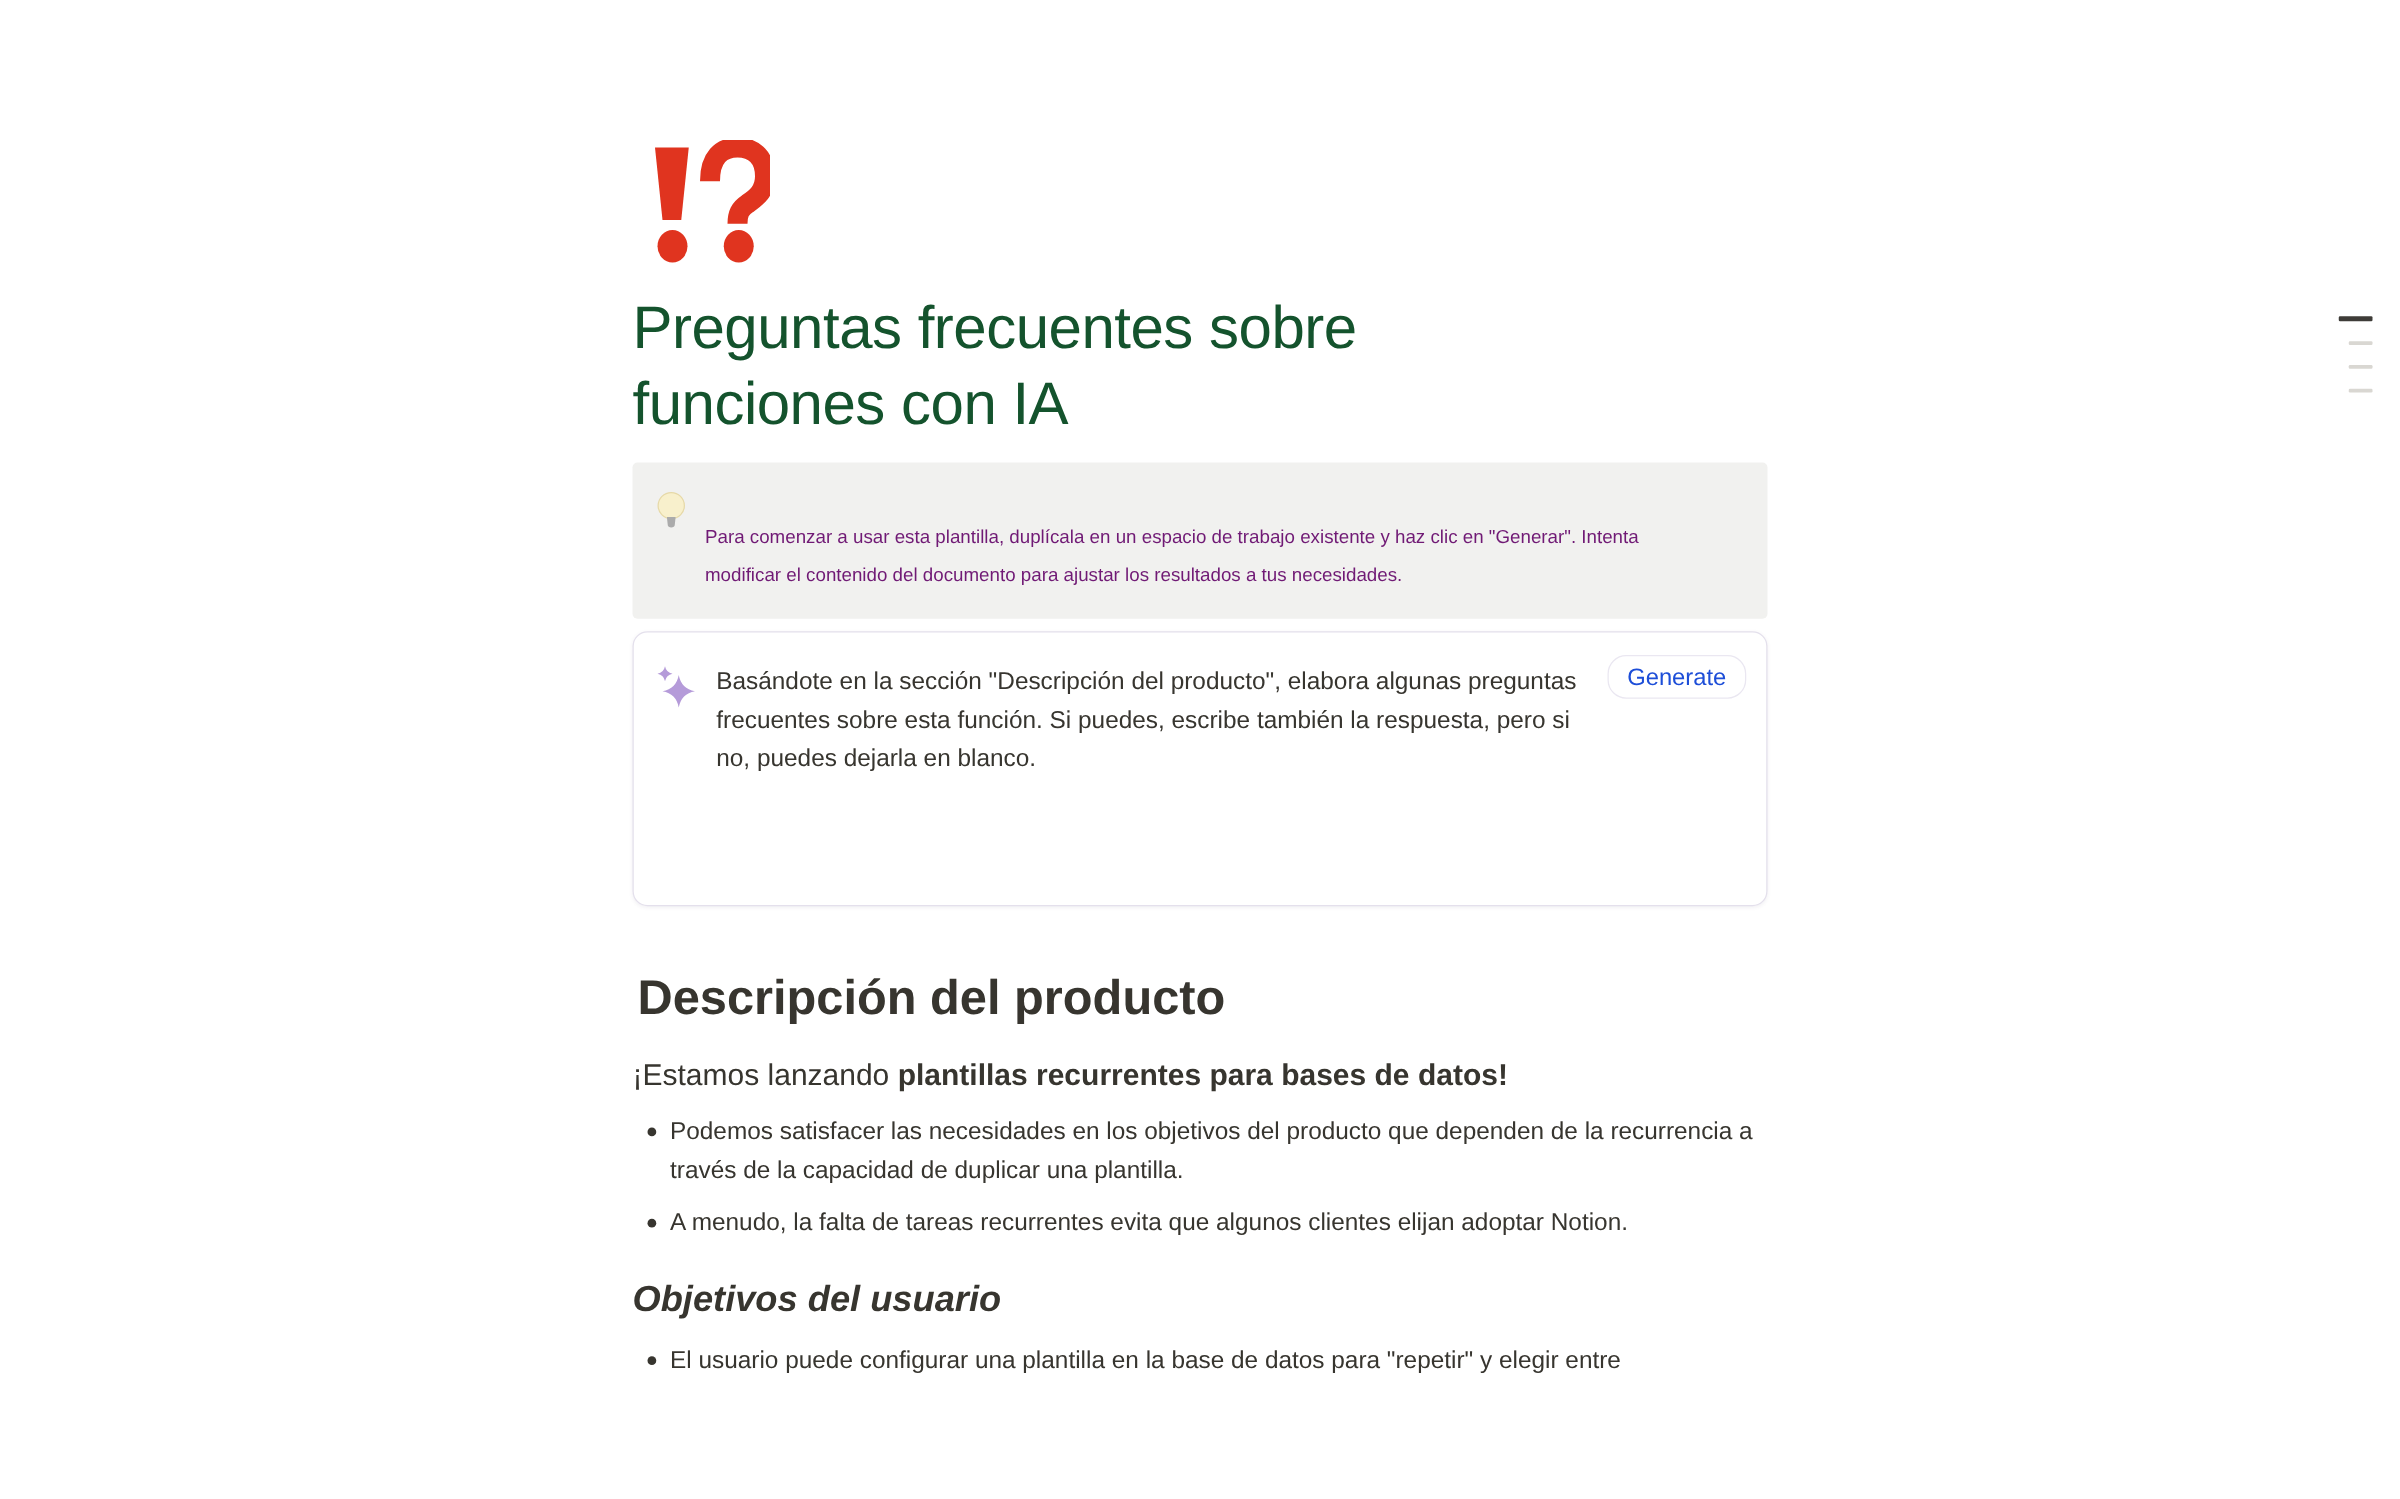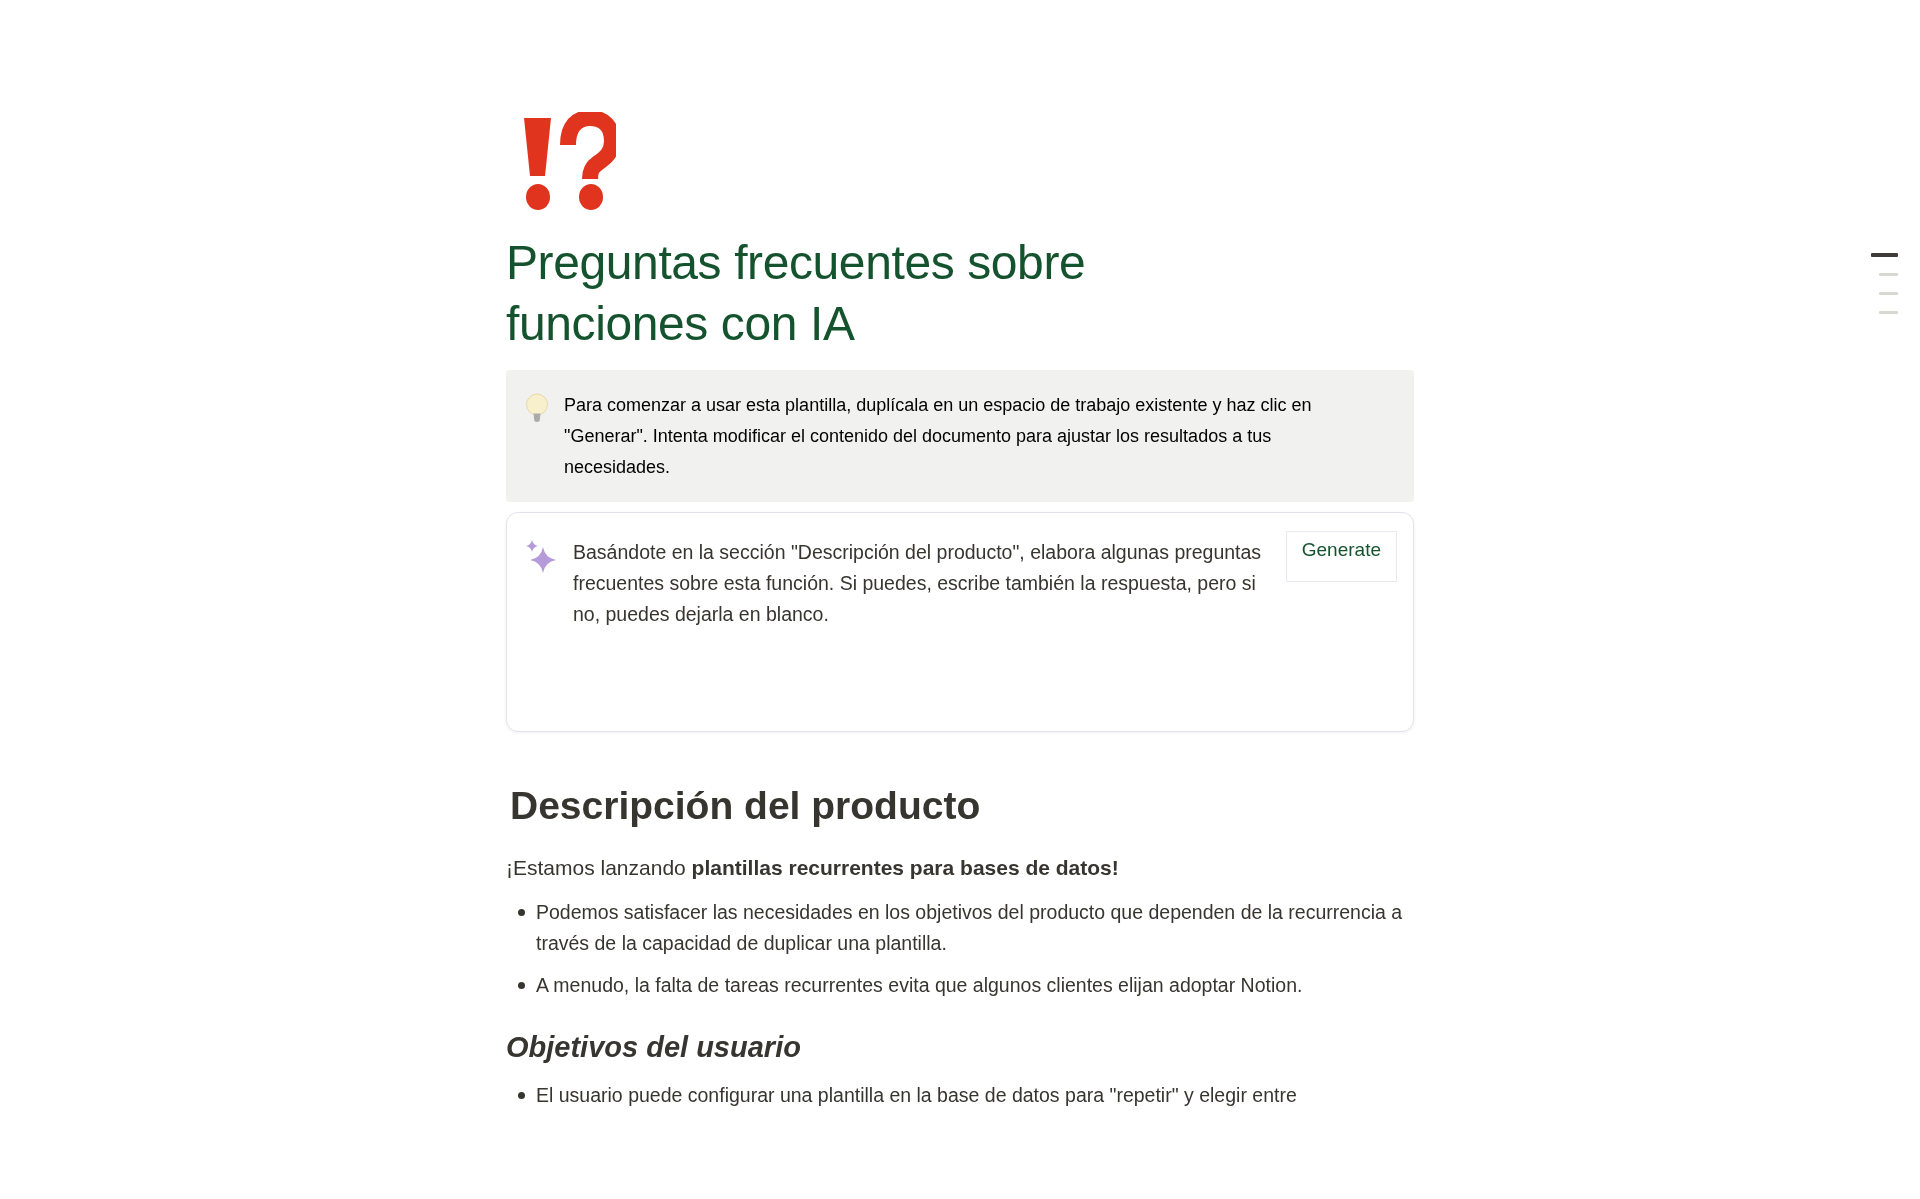--- a/index.html
+++ b/index.html
@@ -38,24 +38,25 @@
   .callout {
     background: #F1F1EF;
     border-radius: 4px;
     padding: 20px 22px 19px 18px;
     display: flex;
     gap: 14px;
     margin-bottom: 10px;
   }
   .callout-icon { width: 26px; flex: 0 0 26px; padding-top: 3px; }
   .callout-text {
-    font-size: 18px;
+    font-size: 15px;
     line-height: 31px;
     max-width: 800px;
-    color: #000000;
+    color: #701a75;
+    margin-top: 24px;
   }
   
   .ai-block {
     position: relative;
     background: #ffffff;
     border: 1px solid #E4E0EC;
     border-radius: 12px;
     box-shadow: 0 1px 3px rgba(84, 72, 120, 0.07);
     padding: 24px 20px 28px 16px;
     display: flex;
@@ -70,45 +71,45 @@
     max-width: 712px;
     color: #37352F;
   }
   .ai-text p { margin: 0; }
   .ai-text .para-gap { height: 31px; }
   .generate-btn {
     position: absolute;
     top: 18px; right: 16px;
     font-family: "Liberation Sans", sans-serif;
     font-size: 19px;
-    color: #14532d;
+    color: #1d4ed8;
     background: #ffffff;
     border: 1px solid #EAE7F1;
-    border-radius: 0;
-    padding: 7px 15px 20px;
+    border-radius: 15px;
+    padding: 7px 15px 4px;
     cursor: pointer;
   }
   
   .section-heading {
     font-size: 39px;
     line-height: 48px;
     font-weight: 700;
     margin: 0 0 22px 4px;
     color: #37352F;
   }
   .sub-heading {
     font-size: 29px;
     line-height: 37px;
     font-weight: 700;
     margin: 28px 0 14px 0;
     color: #37352F;
     font-style: italic;
   }
   .intro {
-    font-size: 21px;
+    font-size: 24px;
     line-height: 31px;
     margin: 0 0 14px 0;
   }
   .intro .bold { font-weight: 700; }
   
   .bullet {
     display: flex;
     margin: 0 0 11px 0;
   }
   .bullet-marker {

